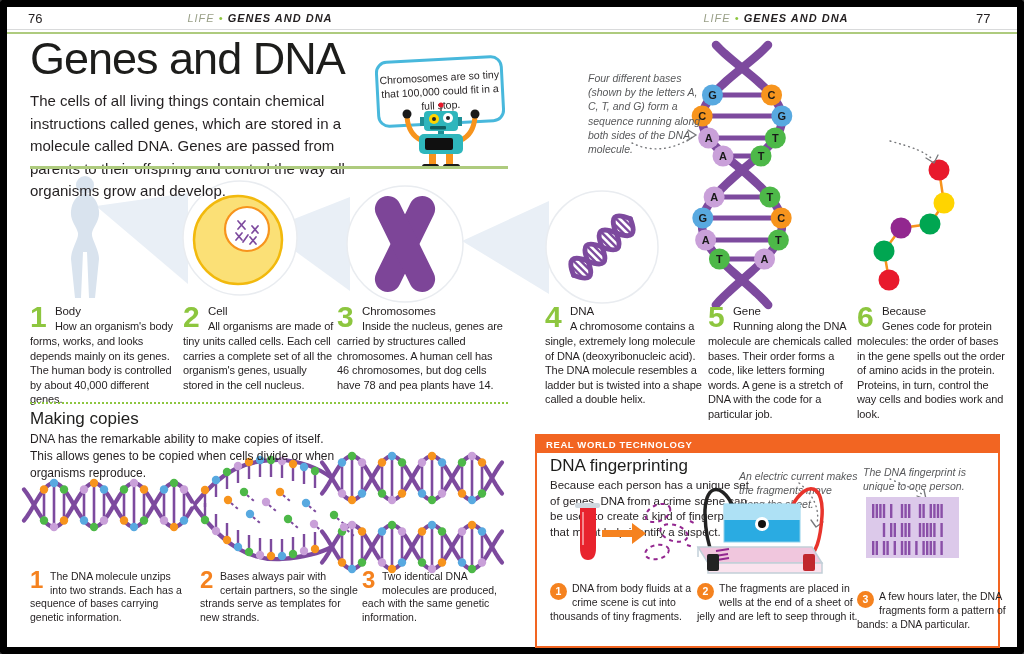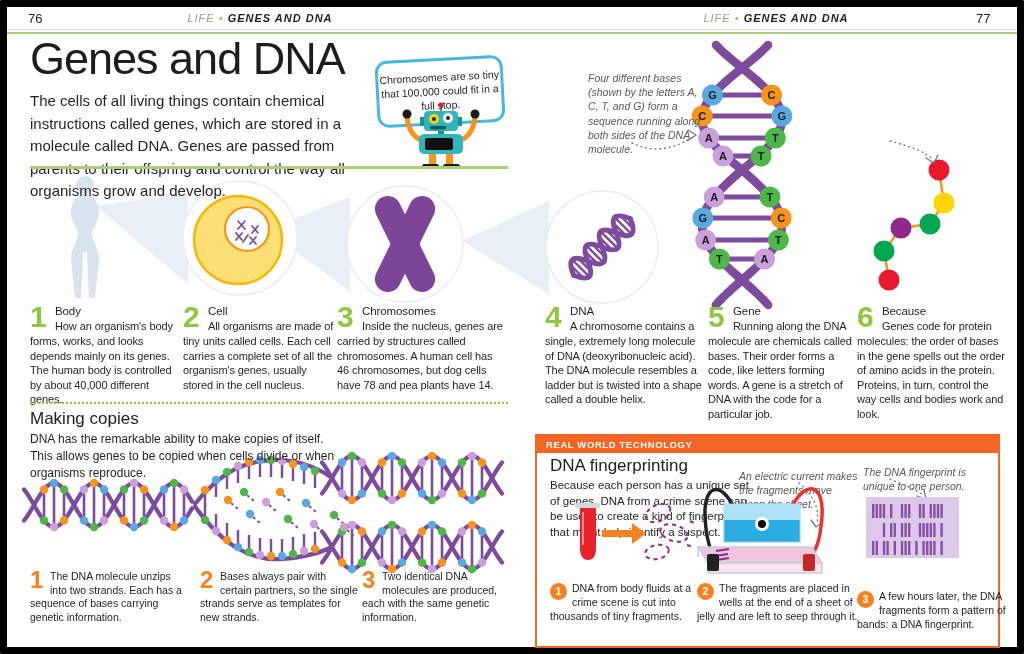--- a/index.html
+++ b/index.html
@@ -71,21 +71,21 @@
     <div class="abs cstep" style="left:13px;top:146px;width:152px;">
       <span class="disc">1</span>
       <span>DNA from body fluids at a crime scene is cut into thousands of tiny fragments.</span>
     </div>
     <div class="abs cstep" style="left:160px;top:146px;width:166px;">
       <span class="disc">2</span>
       <span>The fragments are placed in wells at the end of a sheet of jelly and are left to seep through it.</span>
     </div>
     <div class="abs cstep" style="left:320px;top:154px;width:150px;">
       <span class="disc">3</span>
-      <span>A few hours later, the DNA fragments form a pattern of bands: a DNA fingerprint.</span>
+      <span>A few hours later, the DNA fragments form a pattern of bands: a DNA particular.</span>
     </div>
   </div>
 
   <div class="abs sign" style="left:376px;top:58px;">
     <span>Chromosomes are so tiny that 100,000 could fit in a full stop.</span>
   </div>
 
   <svg width="1024" height="654" viewBox="0 0 1024 654">
 
     <g>

